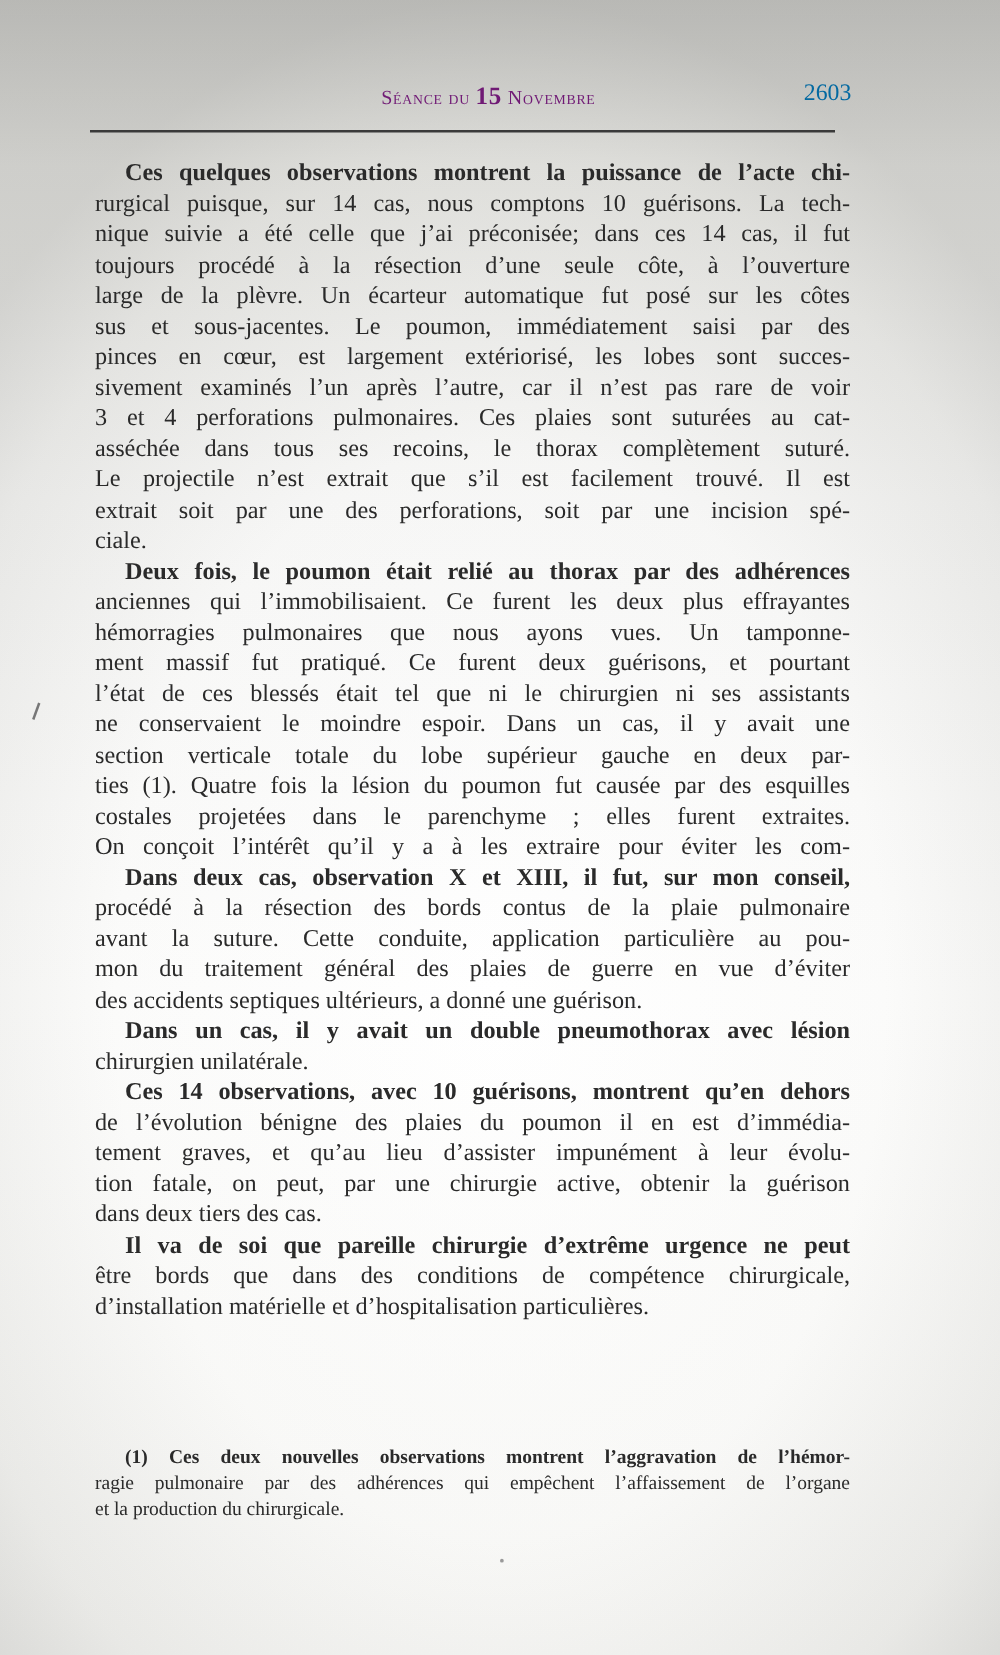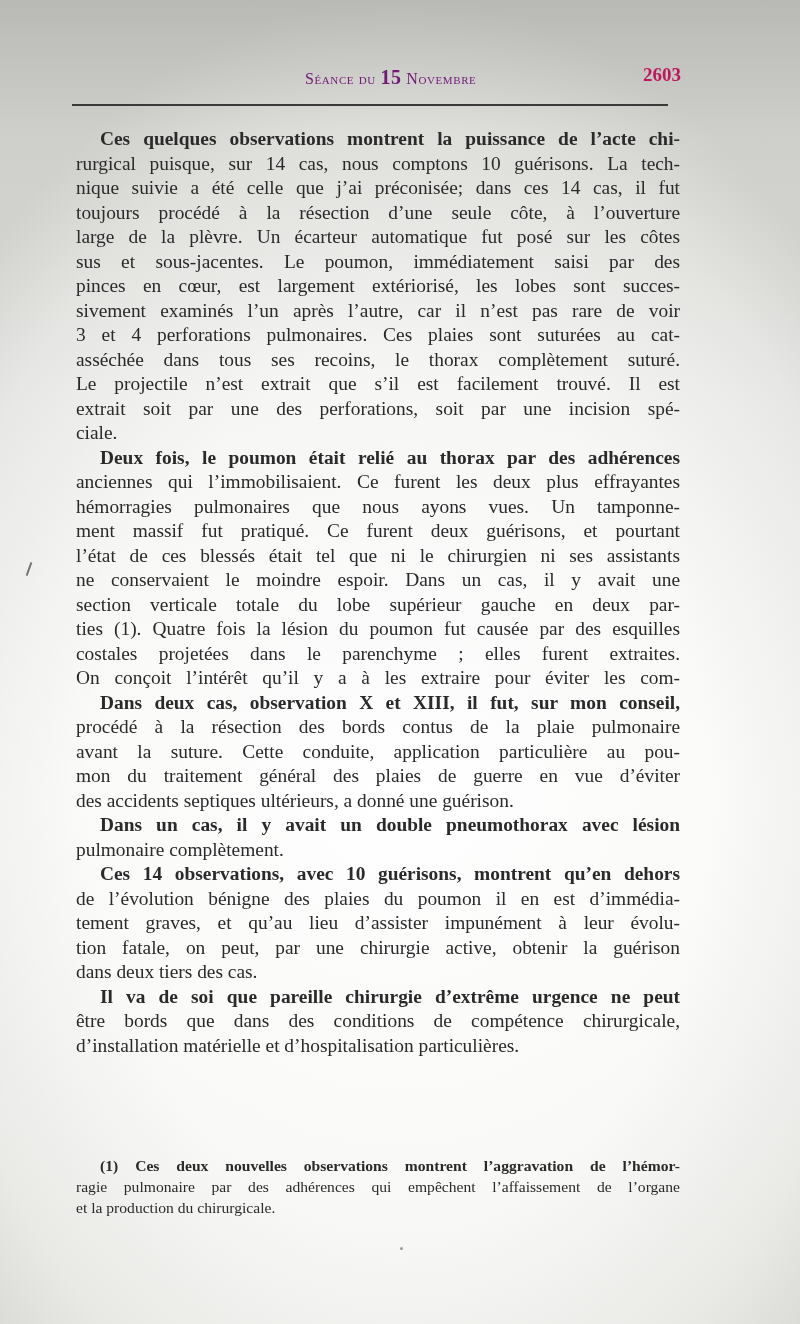--- a/index.html
+++ b/index.html
@@ -19,21 +19,21 @@
   }
   .header {
     position: absolute; left: 75px; top: 62px; width: 606px; height: 26px;
     font-size: 16px;
   }
   .running-head {
     position: absolute; left: 185px; top: 4px;
     font-variant: small-caps; letter-spacing: 0.6px; font-size: 16px; color: #701a75; margin-left: 45px;
   }
   .running-head .num { font-size: 20px; font-weight: bold; font-variant: normal; }
-  .folio { position: absolute; right: 0; top: 2px; font-size: 19px; color: #be185d; font-weight: bold; }
+  .folio { position: absolute; right: 0; top: 2px; font-size: 19px; color: #0369a1; }
   .rule { position: absolute; left: 72px; top: 104px; width: 596px; height: 2px; background: #3a3a3a; }
   .body {
     position: absolute; left: 76px; top: 127px; width: 604px;
     font-size: 19.4px; line-height: 24.5px; text-align: justify;
   }
   .line { display: block; white-space: nowrap; text-align-last: justify; text-align: justify; height: 24.5px; }
   .line.last { text-align-last: left; }
   .indent { padding-left: 24px; font-weight: bold; }
   .footnote {
     position: absolute; left: 76px; top: 1155px; width: 604px;
@@ -81,21 +81,21 @@
   <span class="line">section verticale totale du lobe supérieur gauche en deux par-</span>
   <span class="line">ties (1). Quatre fois la lésion du poumon fut causée par des esquilles</span>
   <span class="line">costales projetées dans le parenchyme ; elles furent extraites.</span>
   <span class="line">On conçoit l’intérêt qu’il y a à les extraire pour éviter les com-</span>
   <span class="line indent">Dans deux cas, observation X et XIII, il fut, sur mon conseil,</span>
   <span class="line">procédé à la résection des bords contus de la plaie pulmonaire</span>
   <span class="line">avant la suture. Cette conduite, application particulière au pou-</span>
   <span class="line">mon du traitement général des plaies de guerre en vue d’éviter</span>
   <span class="line last">des accidents septiques ultérieurs, a donné une guérison.</span>
   <span class="line indent">Dans un cas, il y avait un double pneumothorax avec lésion</span>
-  <span class="line last">pulmonaire complètement.</span>
+  <span class="line last">chirurgien unilatérale.</span>
   <span class="line indent">Ces 14 observations, avec 10 guérisons, montrent qu’en dehors</span>
   <span class="line">de l’évolution bénigne des plaies du poumon il en est d’immédia-</span>
   <span class="line">tement graves, et qu’au lieu d’assister impunément à leur évolu-</span>
   <span class="line">tion fatale, on peut, par une chirurgie active, obtenir la guérison</span>
   <span class="line last">dans deux tiers des cas.</span>
   <span class="line indent">Il va de soi que pareille chirurgie d’extrême urgence ne peut</span>
   <span class="line">être bords que dans des conditions de compétence chirurgicale,</span>
   <span class="line last">d’installation matérielle et d’hospitalisation particulières.</span>
 </div>
 

